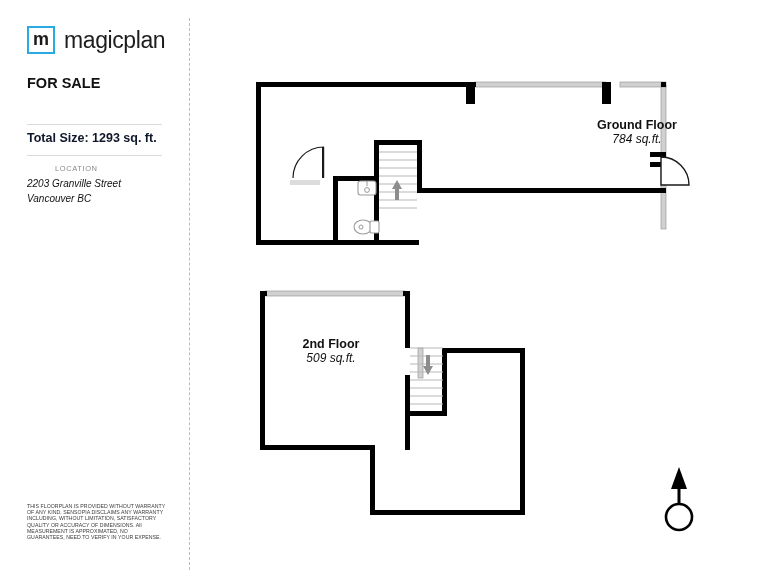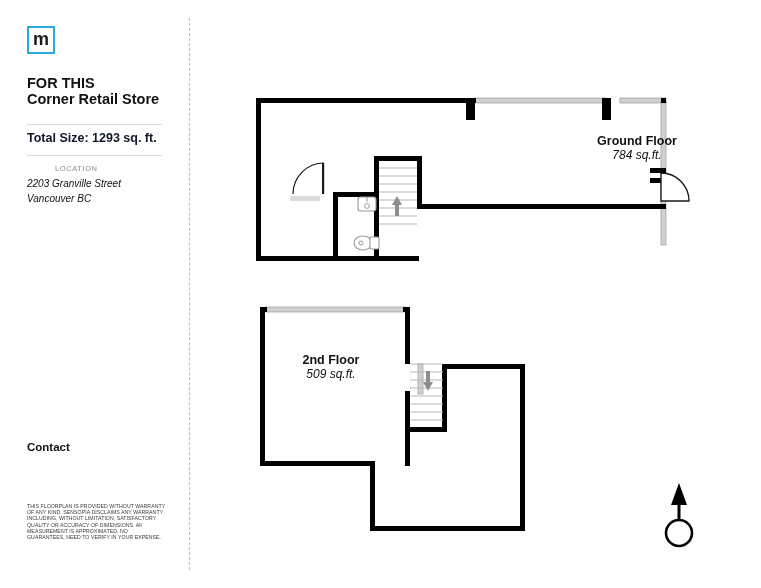--- a/index.html
+++ b/index.html
@@ -133,21 +133,21 @@
     font-size: 5.2px;
     line-height: 6.2px;
     color: #3a3a3a;
     letter-spacing: 0.05px;
   }
 
   
   #plan {
     position: absolute;
     left: 190px;
-    top: 16px;
+    top: 0;
     width: 571px;
     height: 463px;
   }
   .floor-label {
     position: absolute;
     text-align: center;
     white-space: nowrap;
   }
   .floor-label .name {
     font-size: 12.5px;
@@ -169,39 +169,38 @@
 <body>
 
 <div id="page">
 
   <div id="sidebar">
 
     <div class="logo-row">
       <div class="logo-mark">
         <span>m</span>
       </div>
+      <div class="logo-word">magicplan</div>
     </div>
 
     <div class="headline">
-      <div>FOR THIS</div>
-      <div>Corner Retail Store</div>
+      <div>FOR SALE</div>
     </div>
 
     <div class="hr" id="hr1"></div>
     <div class="total-size">Total Size: 1293 sq. ft.</div>
     <div class="hr" id="hr2"></div>
 
     <div class="loc-label">LOCATION</div>
     <div class="address">
       <div>2203 Granville Street</div>
       <div>Vancouver BC</div>
     </div>
 
     <div class="contact">
-      <div>Contact</div>
     </div>
 
     <div class="disclaimer">THIS FLOORPLAN IS PROVIDED WITHOUT WARRANTY OF ANY KIND. SENSOPIA DISCLAIMS ANY WARRANTY INCLUDING, WITHOUT LIMITATION, SATISFACTORY QUALITY OR ACCURACY OF DIMENSIONS. All MEASUREMENT IS APPROXIMATED, NO GUARANTEES, NEED TO VERIFY IN YOUR EXPENSE.</div>
   </div>
 
   <div id="divider"></div>
 
   <div id="plan">
 
     <svg width="571" height="588" viewBox="0 0 571 588">

